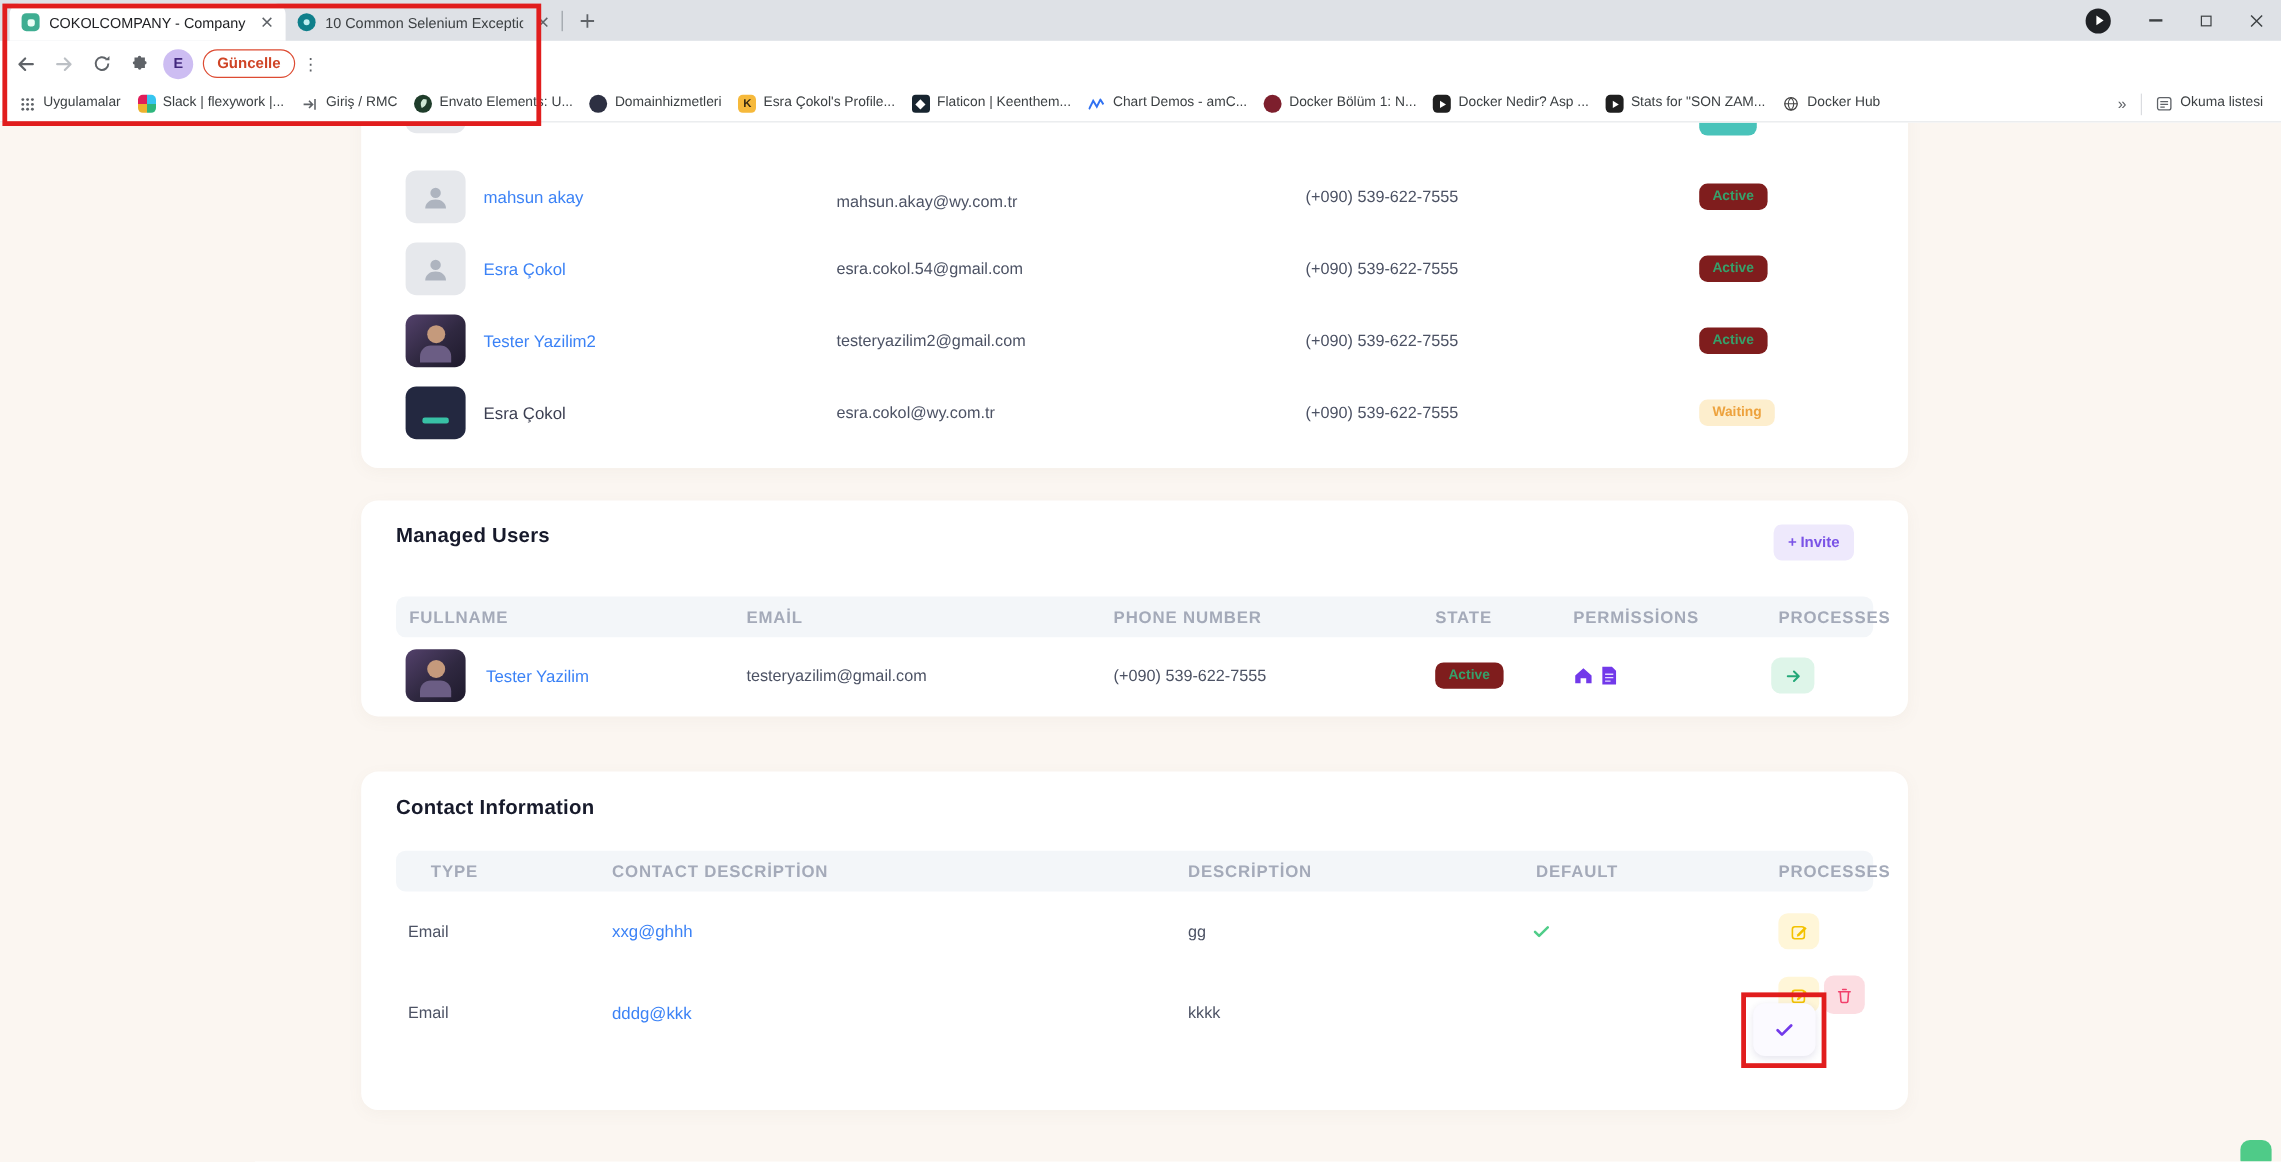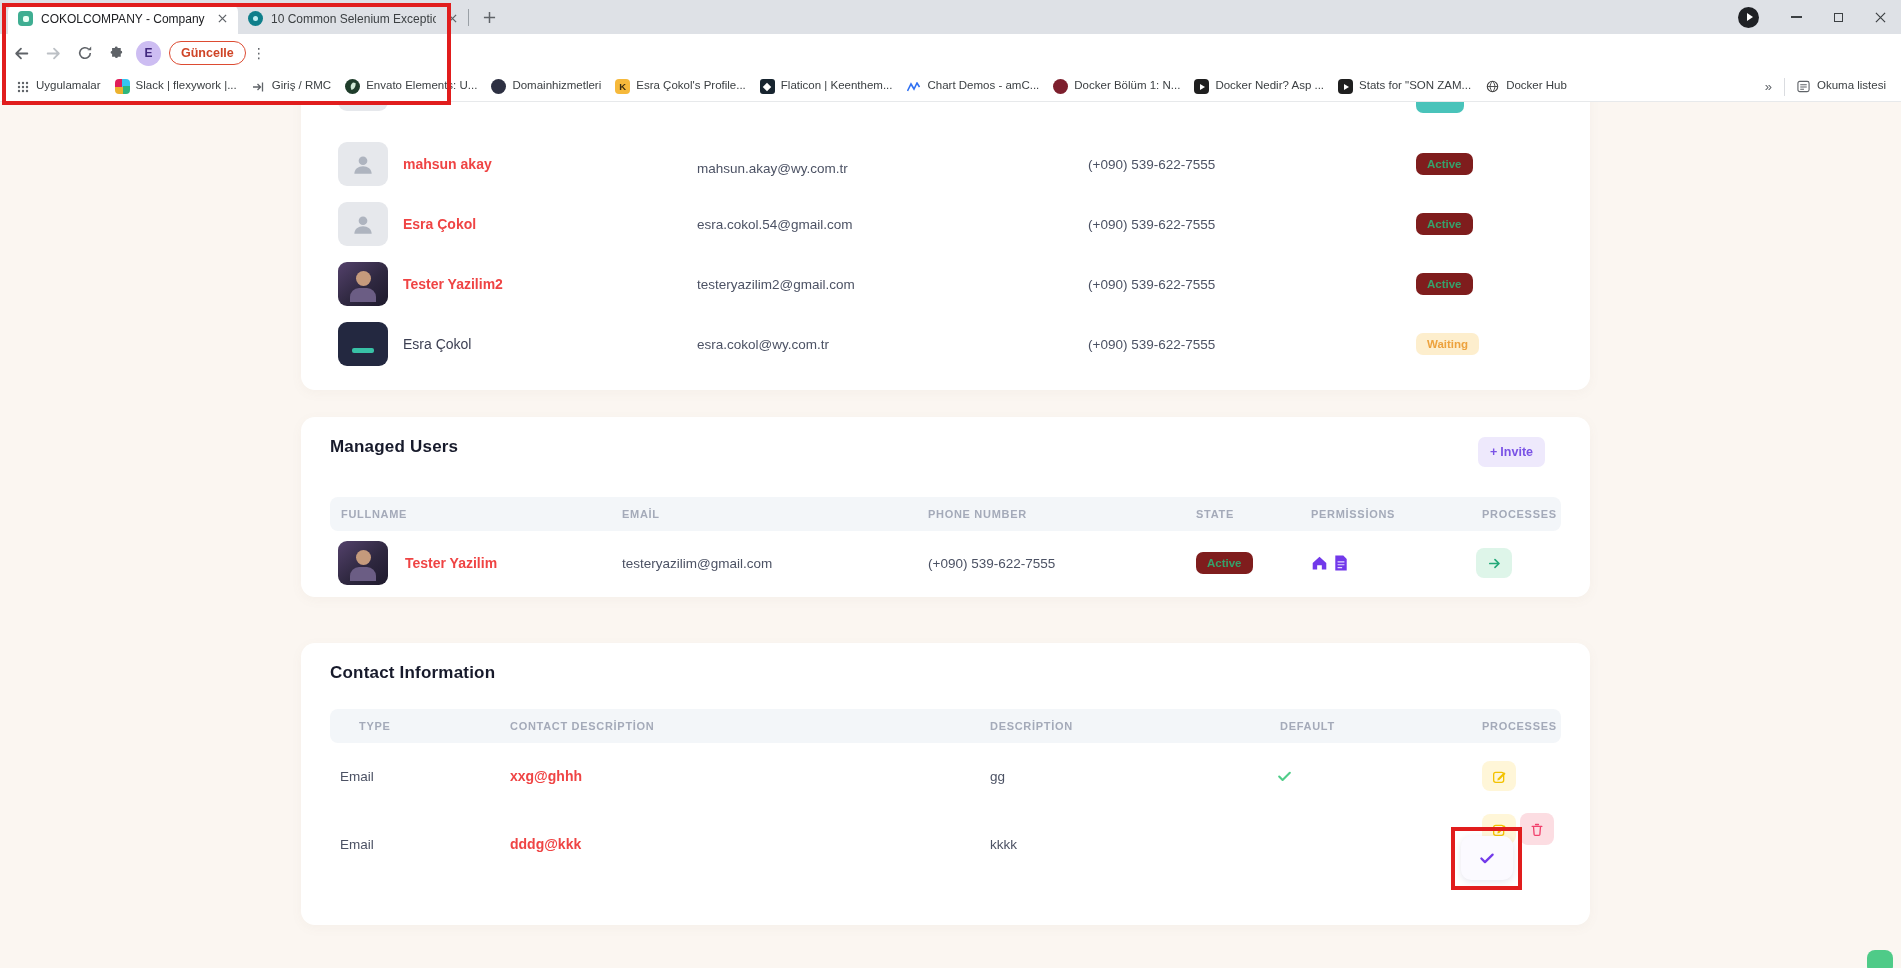--- a/index.html
+++ b/index.html
@@ -53,24 +53,24 @@
   .bm-sep{width:1px;height:18px;background:#dadce0;margin:0 4px;flex:none}
 
   
   .page{position:absolute;left:0;top:102px;width:1901px;height:866px;background:#fbf6f1;overflow:hidden}
   .card{position:absolute;left:301px;width:1289px;background:#fff;border-radius:14px;box-shadow:0 3px 12px rgba(140,120,100,.05)}
   .card-users{top:-45px;height:333px}
   .card-managed{top:315px;height:180px}
   .card-contact{top:541px;height:282px}
   .card-title{position:absolute;left:29px;top:20px;font-size:17px;font-weight:bold;color:#171a2b;letter-spacing:.2px}
   .thead{position:absolute;left:29px;right:29px;height:34px;background:#f3f6f9;border-radius:8px}
-  .th{position:absolute;top:0;height:34px;line-height:34px;font-size:11px;font-weight:bold;letter-spacing:.7px;color:#a4aab9;white-space:nowrap}
+  .th{position:absolute;top:0;height:34px;line-height:34px;font-size:14px;font-weight:bold;letter-spacing:.7px;color:#a4aab9;white-space:nowrap}
   .urow{position:absolute;left:0;width:100%;height:60px}
   .cell{position:absolute;transform:translateY(-50%);white-space:nowrap}
-  .name{font-size:14px;font-weight:bold;color:#ef4444}
+  .name{font-size:14px;font-weight:normal;color:#3b82f6}
   .name.regular{font-weight:normal;color:#3c3f52}
   .muted{font-size:13.5px;color:#4c5264}
   .avatar{position:absolute;width:50px;height:44px;border-radius:9px;overflow:hidden}
   .avatar.gray{background:#e6e8ec;display:grid;place-items:center}
   .avatar.photo{background:linear-gradient(140deg,#53416b 0%,#2f2840 55%,#1e1a2c 100%)}
   .avatar.photo::before{content:"";display:block;width:15px;height:15px;border-radius:50%;background:#c59a7c;margin:9px auto 2px}
   .avatar.photo::after{content:"";display:block;width:26px;height:14px;border-radius:9px 9px 0 0;background:#6b5d84;margin:0 auto}
   .avatar.logo{background:#232840}
   .avatar.logo::before{content:"";display:block;width:22px;height:5px;border-radius:2px;background:#38c1a6;margin:26px auto 0}
   .badge{display:inline-block;padding:5px 11px;border-radius:7px;font-size:11.5px;font-weight:bold}

